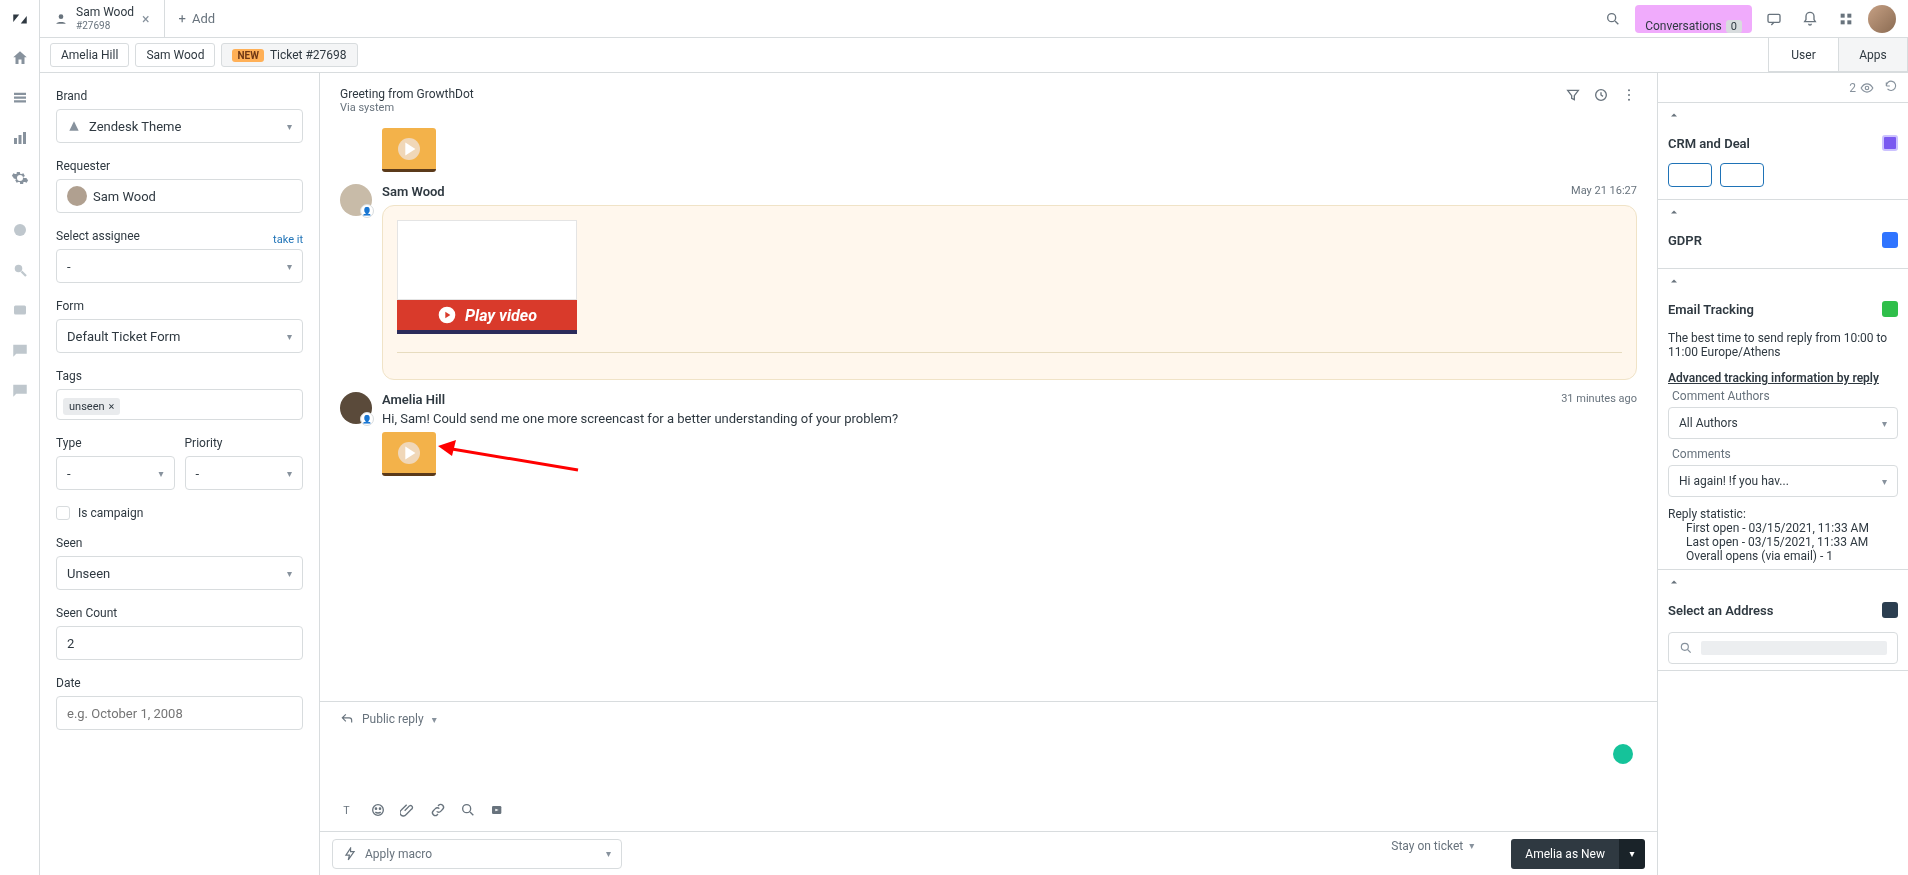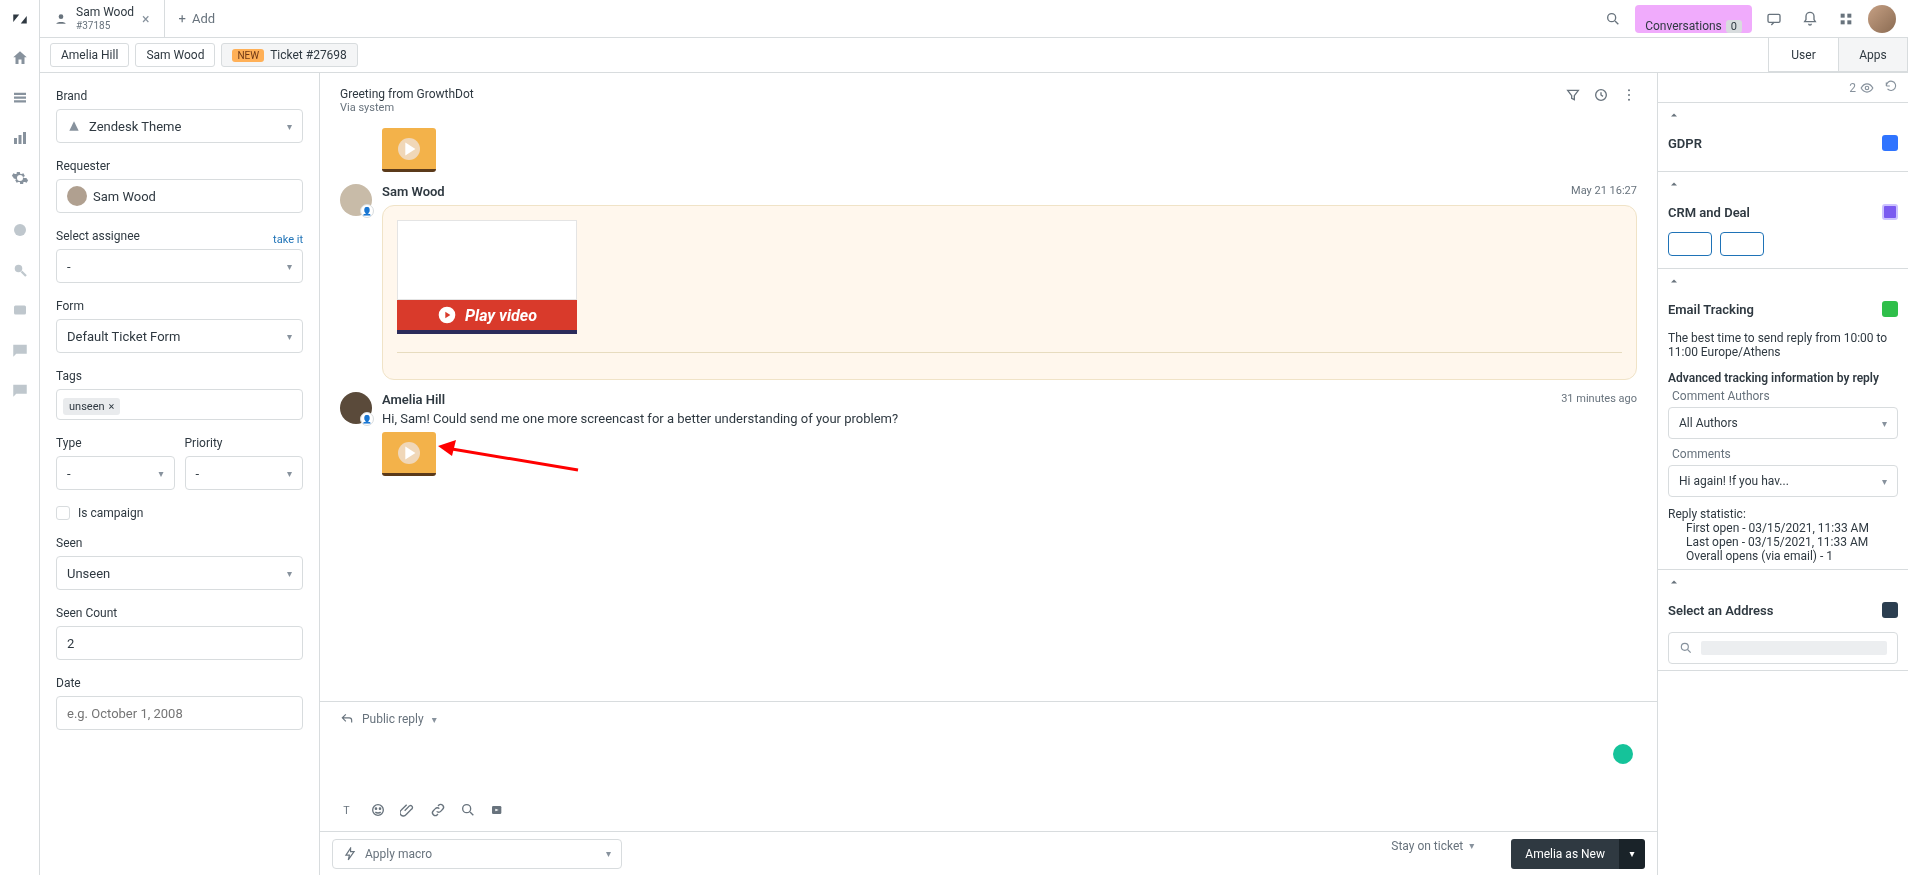--- a/index.html
+++ b/index.html
@@ -33,21 +33,21 @@
   .tabbar .right{display:flex;align-items:center;gap:8px;padding:0 12px;}
   .ibtn{height:28px;min-width:28px;border:1px solid transparent;background:transparent;border-radius:4px;display:flex;align-items:center;justify-content:center;color:#68737d;cursor:pointer;padding:0 5px;}
   .pill{height:28px;padding:0 10px;border-radius:4px;background:#f0abfc;display:flex;align-items:flex-end;gap:4px;font-size:12px;color:var(--text);cursor:pointer;}
   .count-badge{background:#d8dcde;border-radius:3px;padding:0 5px;font-size:11px;}
   .avatar{width:28px;height:28px;border-radius:50%;background:linear-gradient(135deg,#c6a084,#8a6b52);}
   
   .secondbar{height:34px;display:flex;align-items:center;justify-content:space-between;padding-left:10px;}
   .usertabs{display:flex;gap:0;}
   .usertab{border:1px solid var(--border);border-radius:3px;padding:4px 10px;font-size:12px;cursor:pointer;background:#fff;margin-right:6px;}
   .usertab.active{background:#f4f5f6;}
-  .new-pill{background:var(--new-badge);color:#703815;font-size:10px;font-weight:400;padding:1px 5px;border-radius:3px;margin-right:6px;}
+  .new-pill{background:var(--new-badge);color:#703815;font-size:10px;font-weight:700;padding:1px 5px;border-radius:3px;margin-right:6px;}
   .usertab.ticket{display:flex;align-items:center;}
   .rightpair{display:flex;height:100%;}
   .rightpair .rp{height:100%;border:1px solid var(--border);border-right:none;border-top:none;width:70px;display:flex;align-items:center;justify-content:center;font-size:12px;cursor:pointer;}
   .rightpair .rp.active{background:#f4f5f6;}
   .rightpair .rp:last-child{border-right:1px solid var(--border);}
   
   .workspace{flex:1;display:flex;border-top:1px solid var(--border);overflow:hidden;}
   
   .details{width:280px;border-right:1px solid var(--border);overflow-y:auto;padding:16px 16px 16px 16px;}
   .details .group{margin-bottom:16px;}
@@ -110,21 +110,21 @@
   .apps .card .chead svg{width:12px;height:12px;}
   .apps .card .ctitle{display:flex;align-items:center;justify-content:space-between;padding:8px 10px;font-weight:600;font-size:13px;}
   .apps .badge-sq{width:16px;height:16px;border-radius:3px;}
   .apps .btn-outline{border:1px solid var(--blue);color:var(--blue);height:24px;border-radius:4px;background:#fff;padding:0 10px;font-size:11px;cursor:pointer;}
   .apps .btn-row{display:flex;gap:8px;padding:4px 10px 12px;}
   .apps .sel{height:32px;border:1px solid var(--border);border-radius:4px;display:flex;align-items:center;justify-content:space-between;padding:0 10px;font-size:12px;margin:4px 10px;cursor:pointer;}
   .apps .sublabel{font-size:12px;color:var(--text-muted);padding:4px 14px 0;}
   .apps .info{font-size:12px;padding:6px 10px;}
   .apps .search{height:32px;border:1px solid var(--border);border-radius:4px;display:flex;align-items:center;gap:8px;padding:0 10px;margin:6px 10px;color:#87929d;}
   .apps .disabled-bar{flex:1;height:14px;background:#eceef0;border-radius:2px;}
-  .section-h{font-size:12px;font-weight:600;padding:6px 10px 0;}
+  .section-h{font-size:12px;font-weight:600;padding:6px 10px 0;text-decoration:underline;}
   .ind{padding-left:18px;}
   .app-sq-violet{background:#7a5af0;border:2px solid #ccc2ff;}
   .app-sq-blue{background:#2f74ff;}
   .app-sq-green{background:#2fbf4a;}
   .app-sq-dark{background:#2c3e50;}
 </style>
 </head>
 <body>
 
 <div class="app">
@@ -191,21 +191,21 @@
   <div class="main">
 
     <div class="tabbar">
       <div class="tab">
         <svg viewBox="0 0 24 24" width="14" height="14" fill="#68737d">
             <circle cx="12" cy="8" r="4"></circle>
             <path d="M4 20c0-4 16-4 16 0"></path>
           </svg>
         <div class="title">
           <div>Sam Wood</div>
-          <div class="sub">#37185</div>
+          <div class="sub">#27698</div>
         </div>
         <span class="close">×</span>
       </div>
       <div class="add">
         <span>+</span>
         <span>Add</span>
       </div>
       <div class="spacer"></div>
       <div class="right">
         <div class="ibtn">
@@ -513,40 +513,40 @@
               </svg></span>
         </div>
 
         <div class="card">
           <div class="chead">
               <svg viewBox="0 0 24 24" fill="#68737d">
                 <path d="M6 15l6-6 6 6"></path>
               </svg>
             </div>
           <div class="ctitle">
-            <span>GDPR</span>
-            <span class="badge-sq app-sq-blue"></span>
-          </div>
-          <div style="height:12px;"></div>
+            <span>CRM and Deal</span>
+            <span class="badge-sq app-sq-violet"></span>
+          </div>
+          <div class="btn-row">
+            <button class="btn-outline">&nbsp;&nbsp;&nbsp;&nbsp;&nbsp;&nbsp;&nbsp;&nbsp;</button>
+            <button class="btn-outline">&nbsp;&nbsp;&nbsp;&nbsp;&nbsp;&nbsp;&nbsp;&nbsp;</button>
+          </div>
         </div>
 
         <div class="card">
           <div class="chead">
               <svg viewBox="0 0 24 24" fill="#68737d">
                 <path d="M6 15l6-6 6 6"></path>
               </svg>
             </div>
           <div class="ctitle">
-            <span>CRM and Deal</span>
-            <span class="badge-sq app-sq-violet"></span>
-          </div>
-          <div class="btn-row">
-            <button class="btn-outline">&nbsp;&nbsp;&nbsp;&nbsp;&nbsp;&nbsp;&nbsp;&nbsp;</button>
-            <button class="btn-outline">&nbsp;&nbsp;&nbsp;&nbsp;&nbsp;&nbsp;&nbsp;&nbsp;</button>
-          </div>
+            <span>GDPR</span>
+            <span class="badge-sq app-sq-blue"></span>
+          </div>
+          <div style="height:12px;"></div>
         </div>
 
         <div class="card">
           <div class="chead">
               <svg viewBox="0 0 24 24" fill="#68737d">
                 <path d="M6 15l6-6 6 6"></path>
               </svg>
             </div>
           <div class="ctitle">
             <span>Email Tracking</span>

